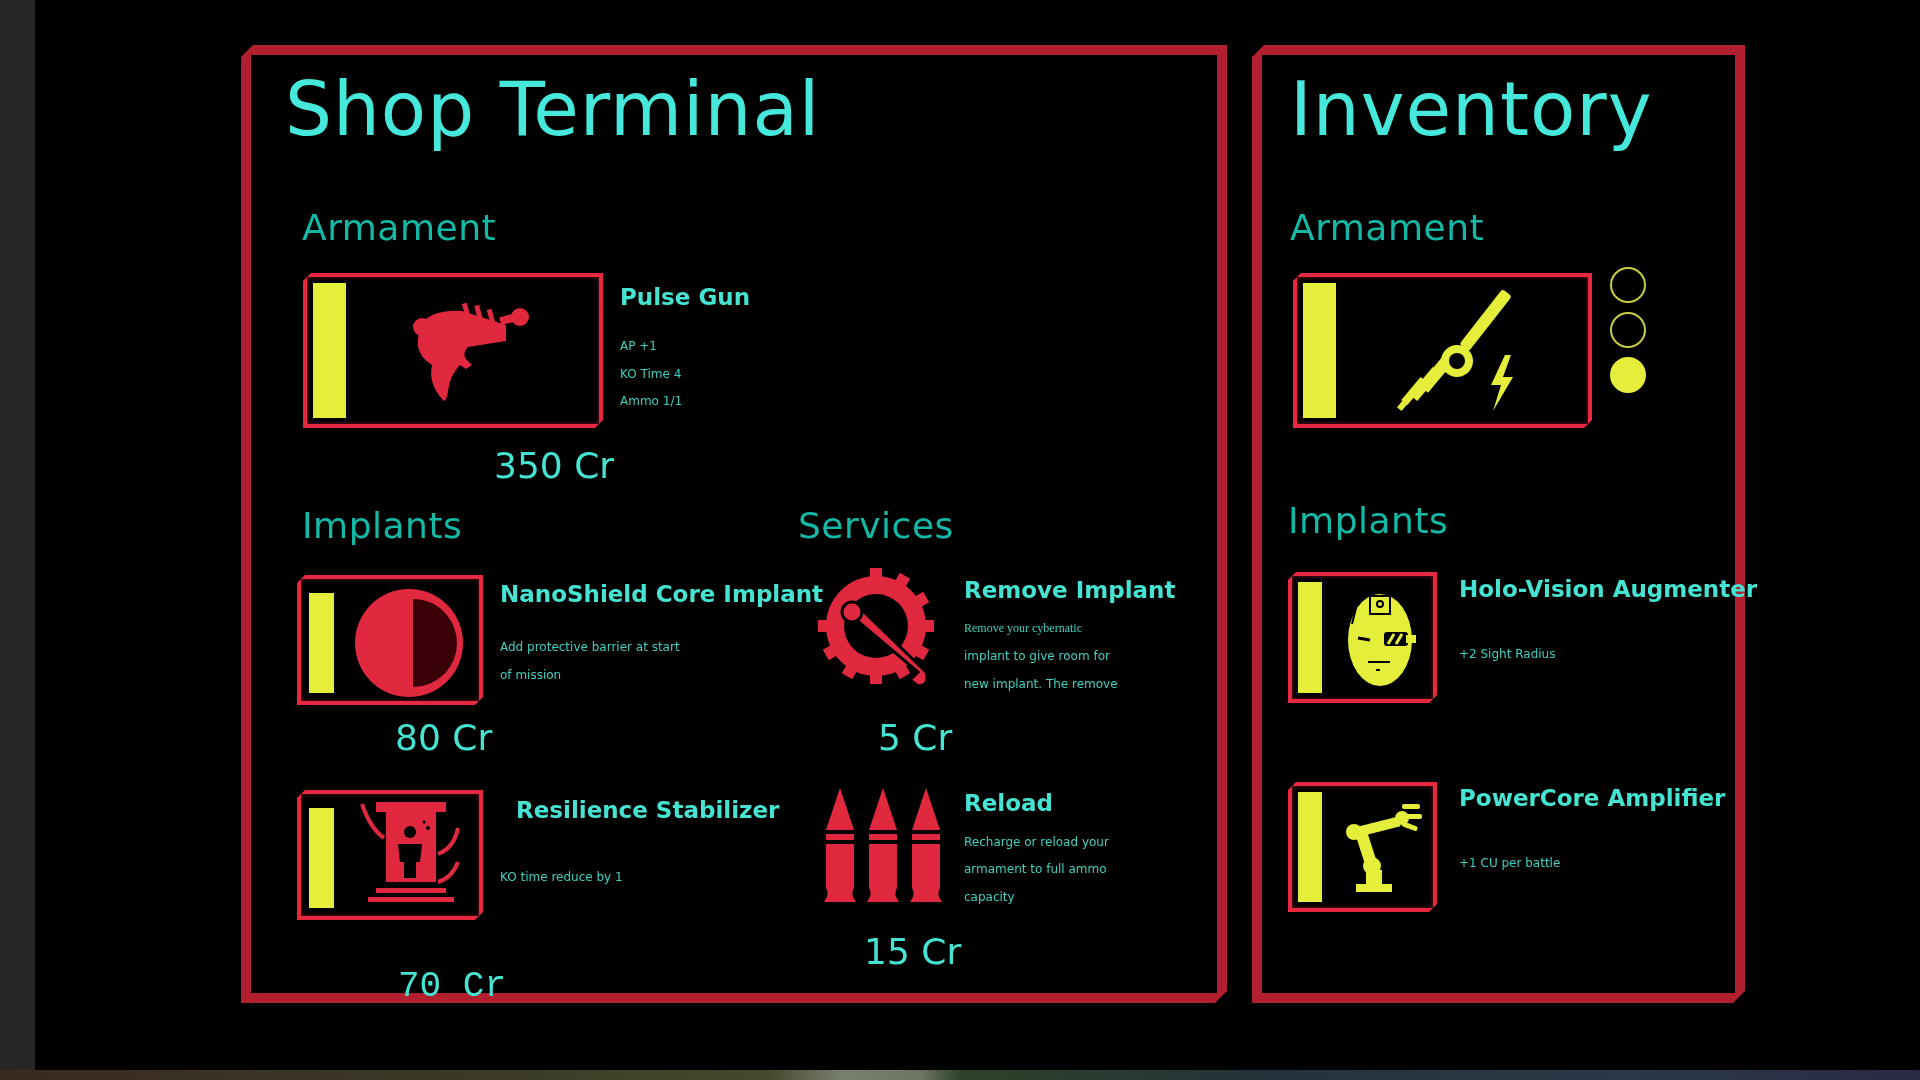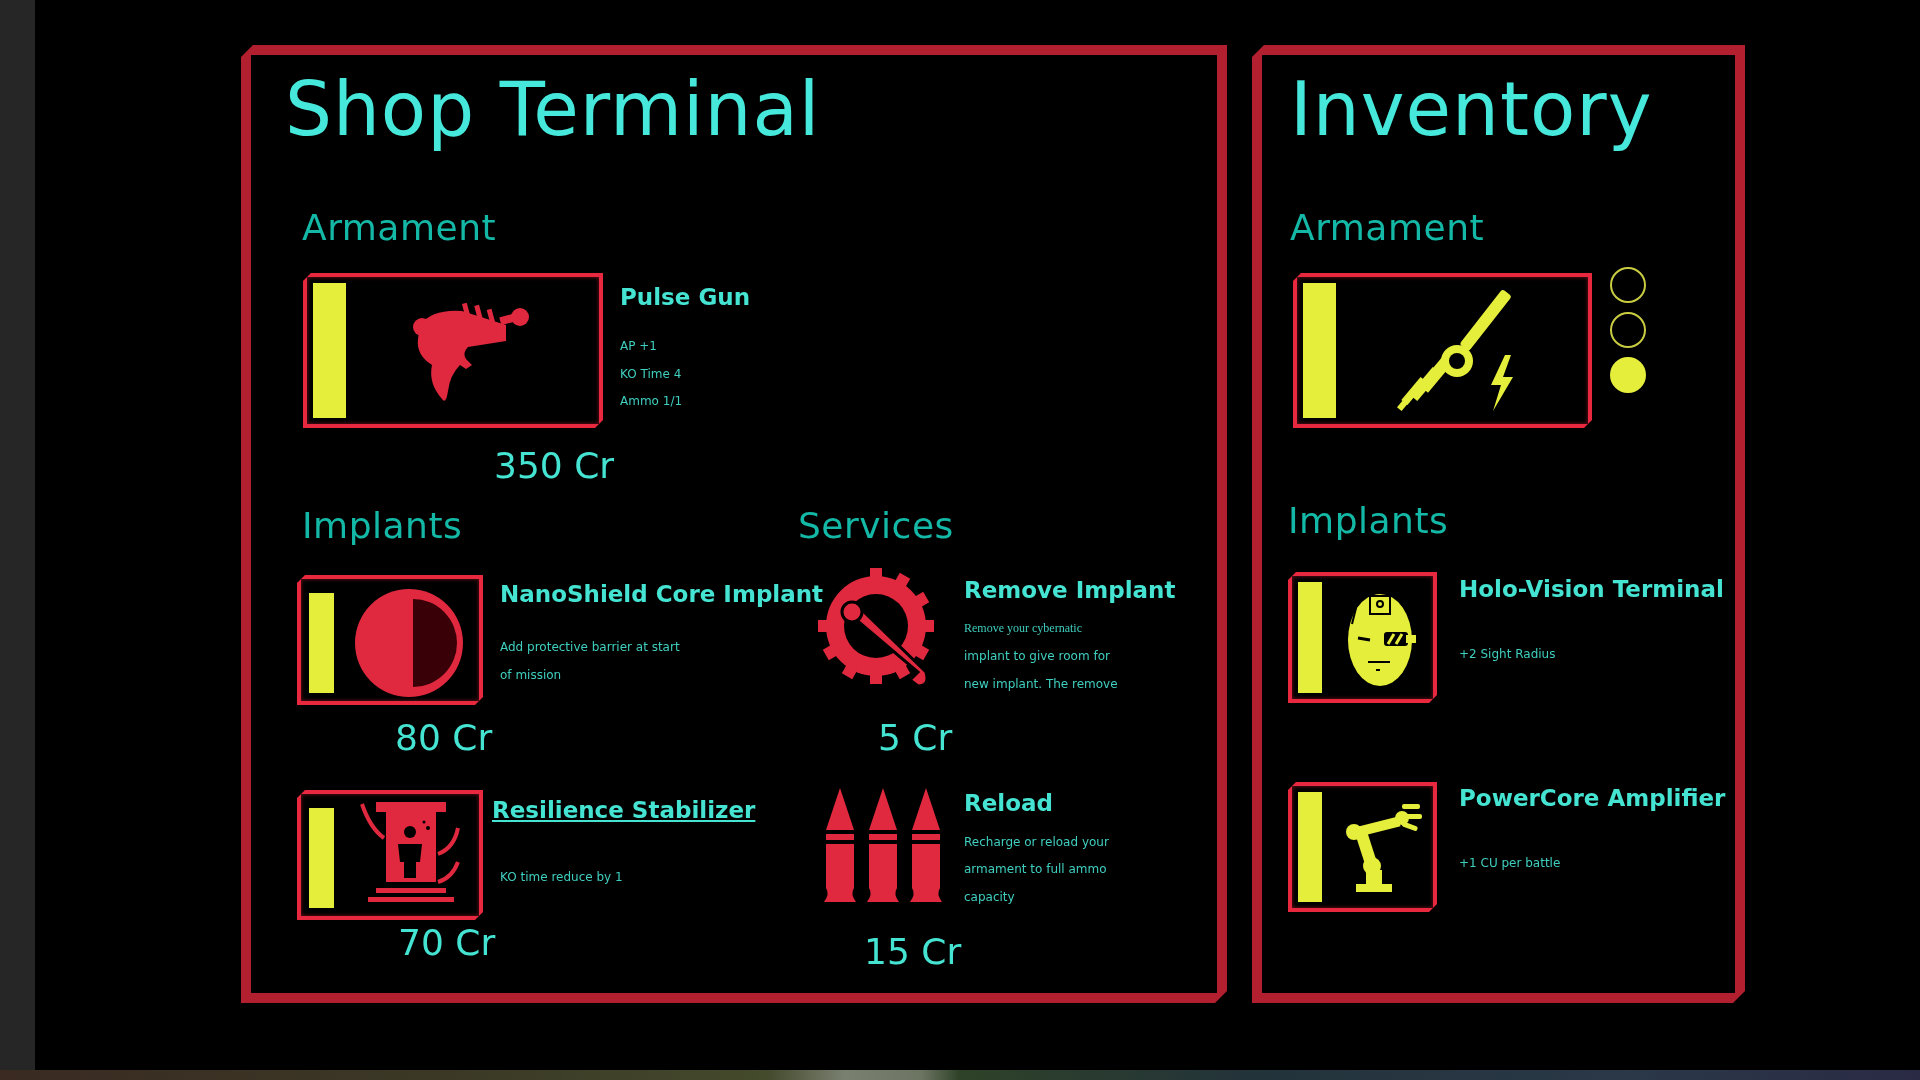--- a/index.html
+++ b/index.html
@@ -117,23 +117,23 @@
       <path d="M112 64 Q106 80 92 84"></path>
     </g>
     <g fill="#000">
       <circle cx="64" cy="34" r="6"></circle>
       <path d="M52 46 L76 46 L74 64 L70 64 L70 80 L58 80 L58 64 L54 64 Z"></path>
       <circle cx="82" cy="30" r="2"></circle>
       <circle cx="78" cy="24" r="1.5"></circle>
     </g>
   </svg>
 </div>
-<div class="abs item-name" style="left:492px; top:798px;text-decoration:underline;">Resilience Stabilizer</div>
+<div class="abs item-name" style="left:516px; top:798px;">Resilience Stabilizer</div>
 <div class="abs item-desc" style="left:500px; top:863px;">KO time reduce by 1</div>
-<div class="abs price" style="left:398px; top:925px;">70 Cr</div>
+<div class="abs price" style="left:398px; top:969px;font-family:Liberation Mono, monospace;">70 Cr</div>
 
 <svg class="abs" style="left:822px; top:788px;" width="126" height="120" viewBox="0 0 126 120">
   <g fill="#e0283e">
     <g>
       <path d="M18 0 L32 42 L4 42 Z"></path>
       <rect x="4" y="46" width="28" height="6"></rect>
       <path d="M4 56 L32 56 L32 100 Q28 106 34 114 L2 114 Q8 106 4 100 Z"></path>
     </g>
     <g transform="translate(43 0)">
       <path d="M18 0 L32 42 L4 42 Z"></path>
@@ -188,21 +188,21 @@
     <circle cx="36" cy="16" r="3" fill="none" stroke="#000" stroke-width="2"></circle>
     <path d="M8 36 L12 20" stroke="#000" stroke-width="2"></path>
     <path d="M14 50 L26 52" stroke="#000" stroke-width="3"></path>
     <rect x="40" y="44" width="24" height="14" rx="3" fill="#000"></rect>
     <path d="M44 56 L50 46 M52 56 L58 46" stroke="#e6ee3c" stroke-width="3"></path>
     <rect x="62" y="47" width="10" height="8" fill="#e6ee3c"></rect>
     <path d="M24 74 L46 74" stroke="#000" stroke-width="2"></path>
     <path d="M32 82 L36 82" stroke="#000" stroke-width="2"></path>
   </svg>
 </div>
-<div class="abs item-name" style="left:1459px; top:577px;">Holo-Vision Terminal</div>
+<div class="abs item-name" style="left:1459px; top:577px;">Holo-Vision Augmenter</div>
 <div class="abs item-desc" style="left:1459px; top:640px;">+2 Sight Radius</div>
 
 <div class="card" style="left:1288px; top:782px; width:149px; height:130px;">
   <div class="bar" style="width:24px; left:6px; top:6px; bottom:6px;"></div>
   <svg class="icon" style="left:52px; top:14px;" width="80" height="100" viewBox="0 0 80 100">
     <g fill="#e6ee3c">
       <rect x="12" y="84" width="36" height="8"></rect>
       <rect x="22" y="70" width="16" height="14"></rect>
       <rect x="18" y="34" width="12" height="40" transform="rotate(-18 24 54)"></rect>
       <circle cx="28" cy="66" r="9"></circle>

